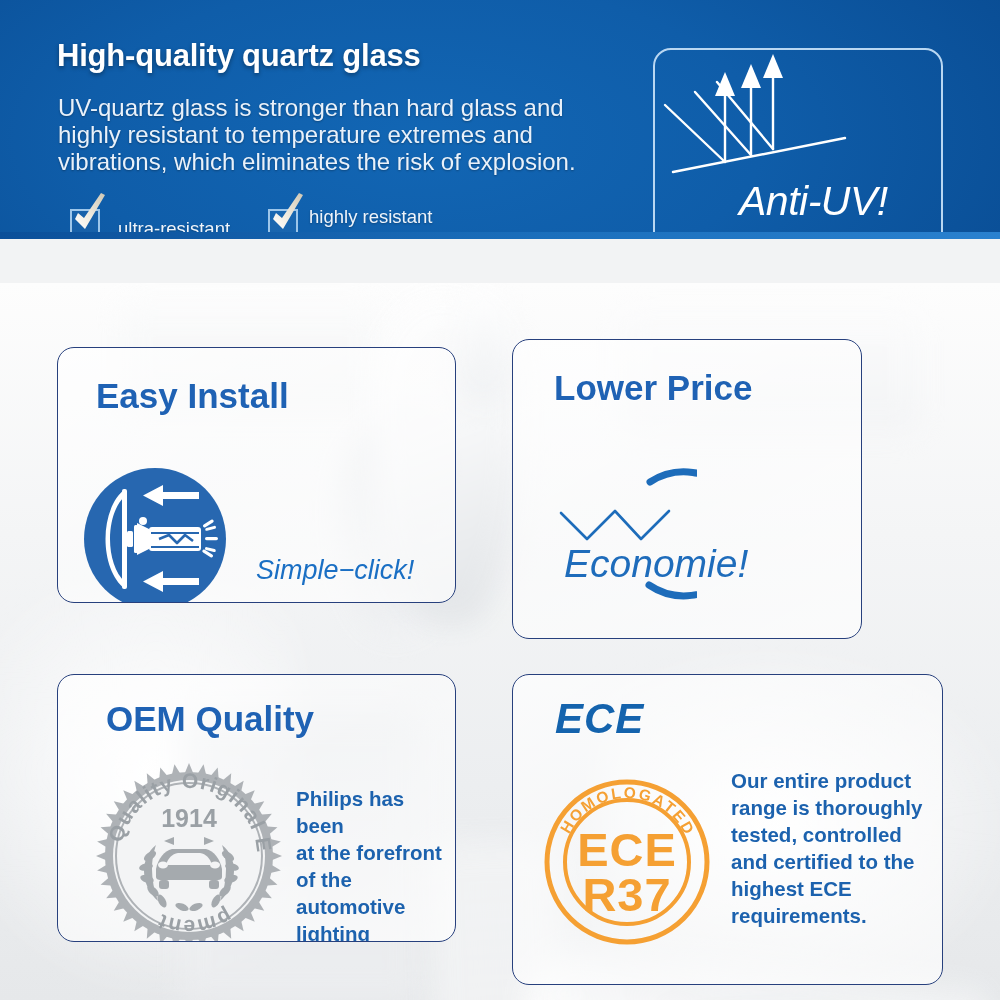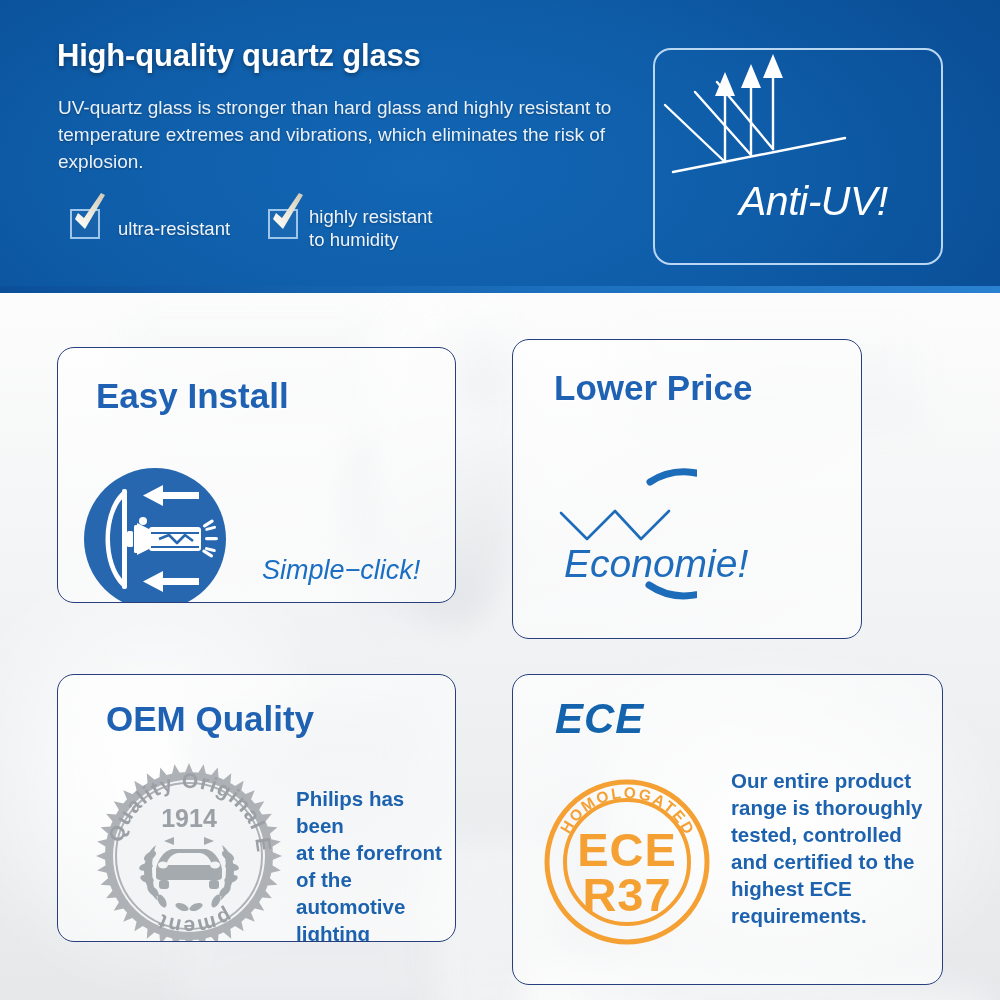--- a/index.html
+++ b/index.html
@@ -98,21 +98,21 @@
     width: 240px; height: 290px;
     background: linear-gradient(180deg, #e4e7ea 0%, #f0f1f3 100%);
     opacity: .6;
     border-radius: 6px;
   }
 
   
   #header {
     position: absolute;
     left: 0; top: 0;
-    width: 1000px; height: 293px;
+    width: 1000px; height: 239px;
     background:
       radial-gradient(ellipse 900px 420px at 42% 58%,
          #1266b4 0%, #0f5da9 38%, #0a4f97 70%, #074484 100%);
     overflow: hidden;
   }
   #header-bottom-strip {
     position: absolute;
     left: 0; bottom: 0;
     width: 1000px; height: 7px;
     background: linear-gradient(90deg, #0b4f99 0%, #1b6fbc 55%, #2a81cf 100%);
@@ -126,21 +126,21 @@
     color: #ffffff;
     letter-spacing: -0.2px;
     text-shadow: 0 2px 4px rgba(0,0,0,.38);
     white-space: nowrap;
   }
 
   #subtitle {
     position: absolute;
     left: 58px; top: 94px;
     width: 560px;
-    font-size: 19px;
+    font-size: 24px;
     line-height: 27px;
     color: #e9f1fa;
     text-shadow: 0 1px 2px rgba(0,0,0,.3);
   }
 
   #checks {
     position: absolute;
     left: 70px; top: 203px;
     display: flex;
     align-items: flex-start;
@@ -221,21 +221,21 @@
                  color: #1463ad; letter-spacing: 1px; }
 
   
   #icon-easy {
     position: absolute;
     left: 23px; top: 117px;
     width: 148px; height: 148px;
   }
   #tag-simple {
     position: absolute;
-    left: 204px; top: 207px;
+    left: 198px; top: 207px;
     font-size: 27px;
     font-style: italic;
     color: #1a6fc4;
     white-space: nowrap;
   }
 
   
   #icon-price {
     position: absolute;
     left: 24px; top: 113px;

